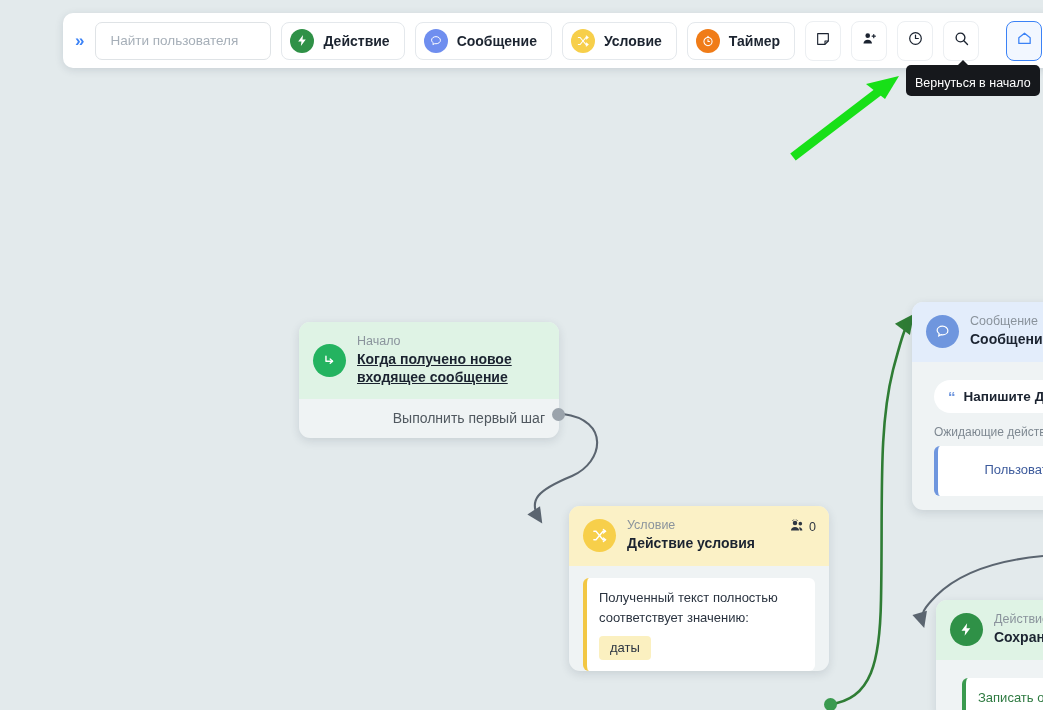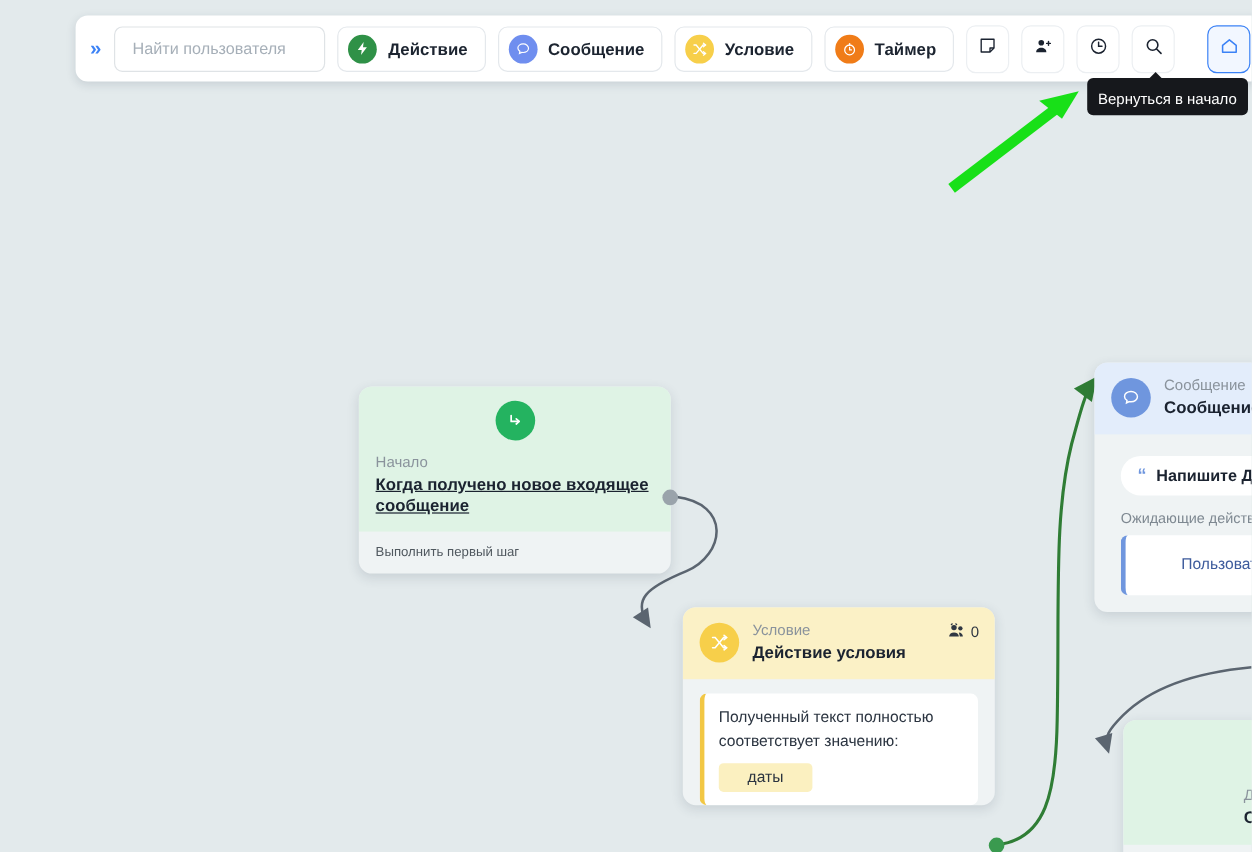--- a/index.html
+++ b/index.html
@@ -72,54 +72,54 @@
   
   .node{
     position:absolute;border-radius:11px;background:#eff3f4;
     box-shadow:0 3px 10px rgba(40,60,80,.14);
     overflow:hidden;z-index:10;
   }
   .node-head{
     display:flex;align-items:center;gap:11px;
     padding:12px 14px 13px 14px;position:relative;
   }
-  .head-green{background:#dff3e5;flex-direction:column;}
+  .head-green{background:#dff3e5;}
   .head-yellow{background:#fbf1c6;}
   .head-blue{background:#e3edfb;}
   .node-avatar{
     width:33px;height:33px;border-radius:50%;flex:0 0 auto;
     display:flex;align-items:center;justify-content:center;
   }
   .av-green{background:#24b360;}
   .av-yellow{background:#f7cf4a;}
   .av-blue{background:#6f96de;}
   .av-dgreen{background:#2f9147;}
   .node-kicker{font-size:12.5px;color:#8a939c;line-height:1.25;}
   .node-title{font-size:14px;font-weight:700;color:#1b2330;line-height:1.28;margin-top:1px;white-space:nowrap;}
   .node-title.wrap{white-space:normal;text-decoration:underline;}
   .head-badge{
     position:absolute;right:13px;top:13px;display:flex;align-items:center;gap:4px;
     font-size:12.5px;color:#2f3742;
   }
   .node-body{padding:12px 14px 0 14px;}
   .node-foot{
-    padding:11px 14px 12px;
-    font-size:11px;color:#50585f;position:relative;
+    padding:11px 14px 12px;text-align:right;
+    font-size:14px;color:#50585f;position:relative;
   }
   .node-foot.divided{border-top:1px solid #e2e7e9;margin-top:12px;}
 
   .field{
     background:#fff;border-radius:6px;border-left:4px solid #f2c744;
     padding:10px 12px 11px;font-size:13px;color:#2b3440;line-height:1.55;
   }
   .field.blue{border-left-color:#6f96de;color:#3d5b9c;text-align:center;}
   .field.green{border-left-color:#3a9a4f;color:#2e7a41;}
   .tag{
     display:inline-block;background:#fbf0c0;border-radius:4px;
-    padding:2px 24px;margin-top:8px;font-size:13px;color:#2b3440;text-align:center;
+    padding:2px 11px;margin-top:8px;font-size:13px;color:#2b3440;text-align:center;
   }
   .bubble{
     background:#fff;border-radius:18px;padding:9px 14px;
     font-size:13.5px;color:#1b2330;font-weight:600;display:flex;align-items:center;gap:8px;
     white-space:nowrap;
   }
   .quote{color:#6f96de;font-size:15px;font-weight:800;line-height:1;}
   .sub-label{font-size:12px;color:#7e8891;margin:12px 0 7px;}
 
   .port{

